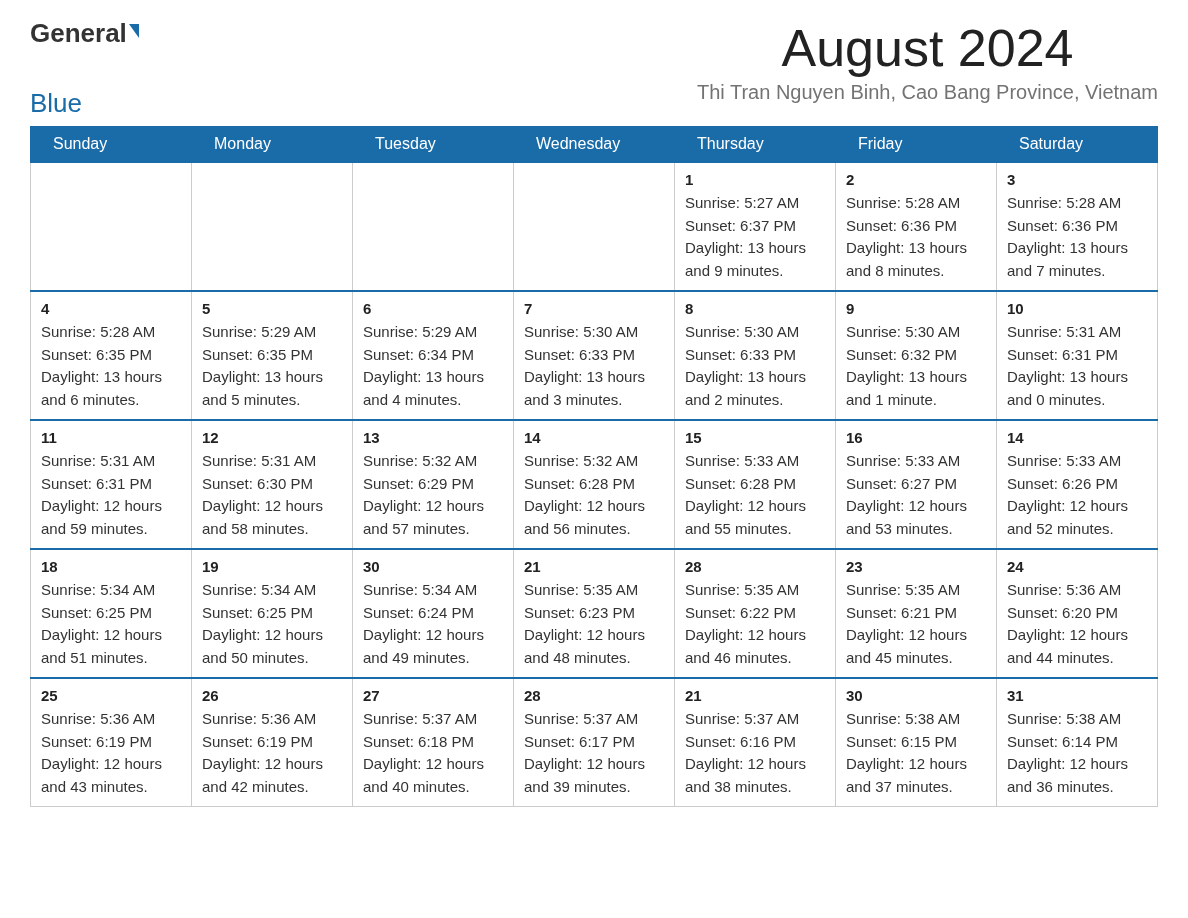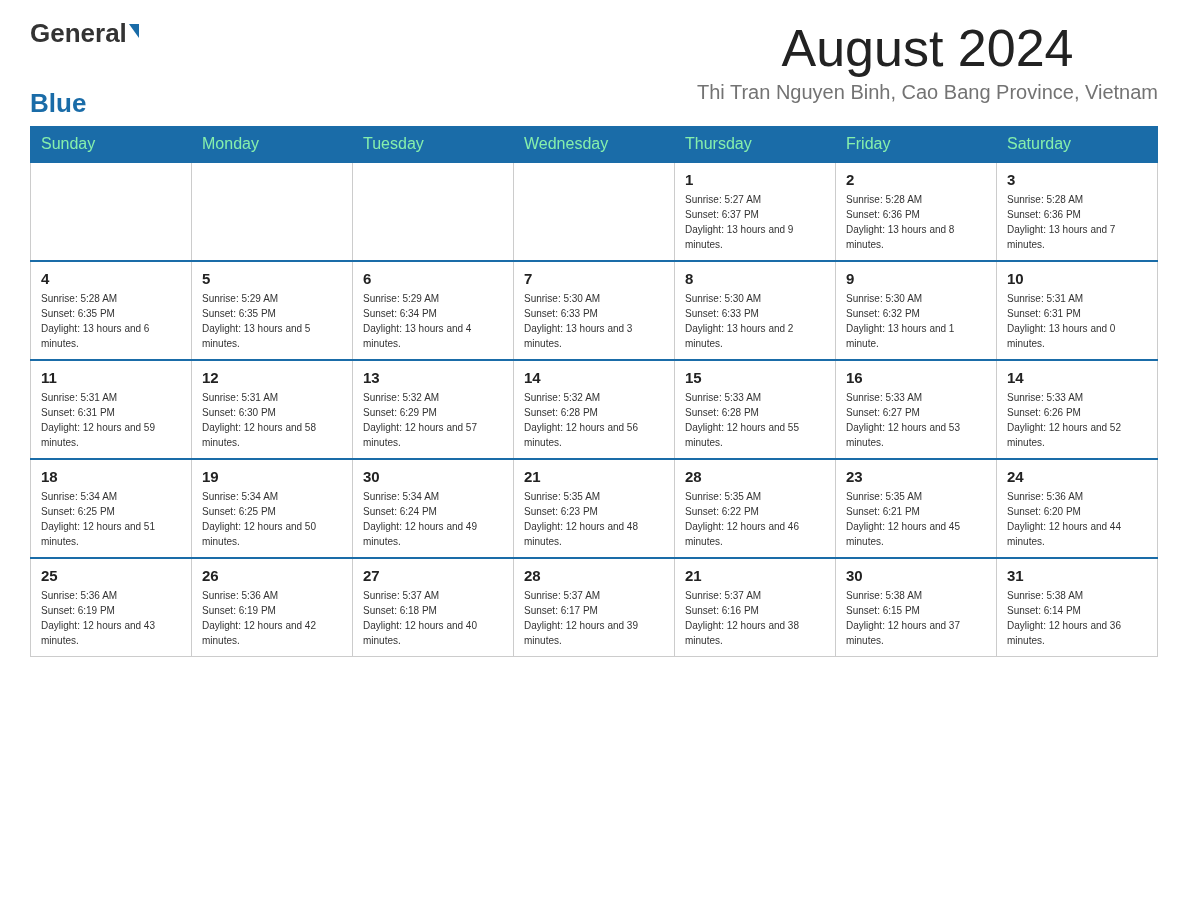--- a/index.html
+++ b/index.html
@@ -23,21 +23,21 @@
       gap: 44px;
     }
     .logo-text-general {
       font-size: 26px;
       font-weight: bold;
       color: #333;
       line-height: 1;
     }
     .logo-text-blue {
       font-size: 26px;
-      font-weight: bold;
+      font-weight: normal;
       color: #1a6ca8;
       line-height: 1;
       margin-top: 16px;
     }
     .logo-arrow {
       display: inline-block;
       width: 0;
       height: 0;
       border-left: 10px solid transparent;
       border-top: 14px solid #1a6ca8;
@@ -64,24 +64,24 @@
       color: #737373;
       margin-top: 4px;
     }
     .calendar {
       width: 100%;
       border-collapse: collapse;
       margin-top: 10px;
     }
     .calendar th {
       background-color: #1a6ca8;
-      color: #86efac;
+      color: #ffffff;
       font-size: 16px;
       font-weight: normal;
-      padding: 8px 10px;
+      padding: 8px 22px;
       text-align: left;
       border: 1px solid #1a6ca8;
     }
     .calendar td {
       vertical-align: top;
       padding: 8px 10px;
       border: 1px solid #ccc;
       width: 14.28%;
       min-height: 90px;
       font-size: 13px;
@@ -90,21 +90,21 @@
     .calendar td.empty {
       background: #fff;
     }
     .day-num {
       font-size: 15px;
       font-weight: bold;
       color: #222;
       margin-bottom: 4px;
     }
     .day-info {
-      font-size: 10px;
+      font-size: 15px;
       color: #333;
       line-height: 1.5;
     }
     .week-row td {
       border-top: 2px solid #1a6ca8;
     }
   </style>
 </head>
 <body>
 

